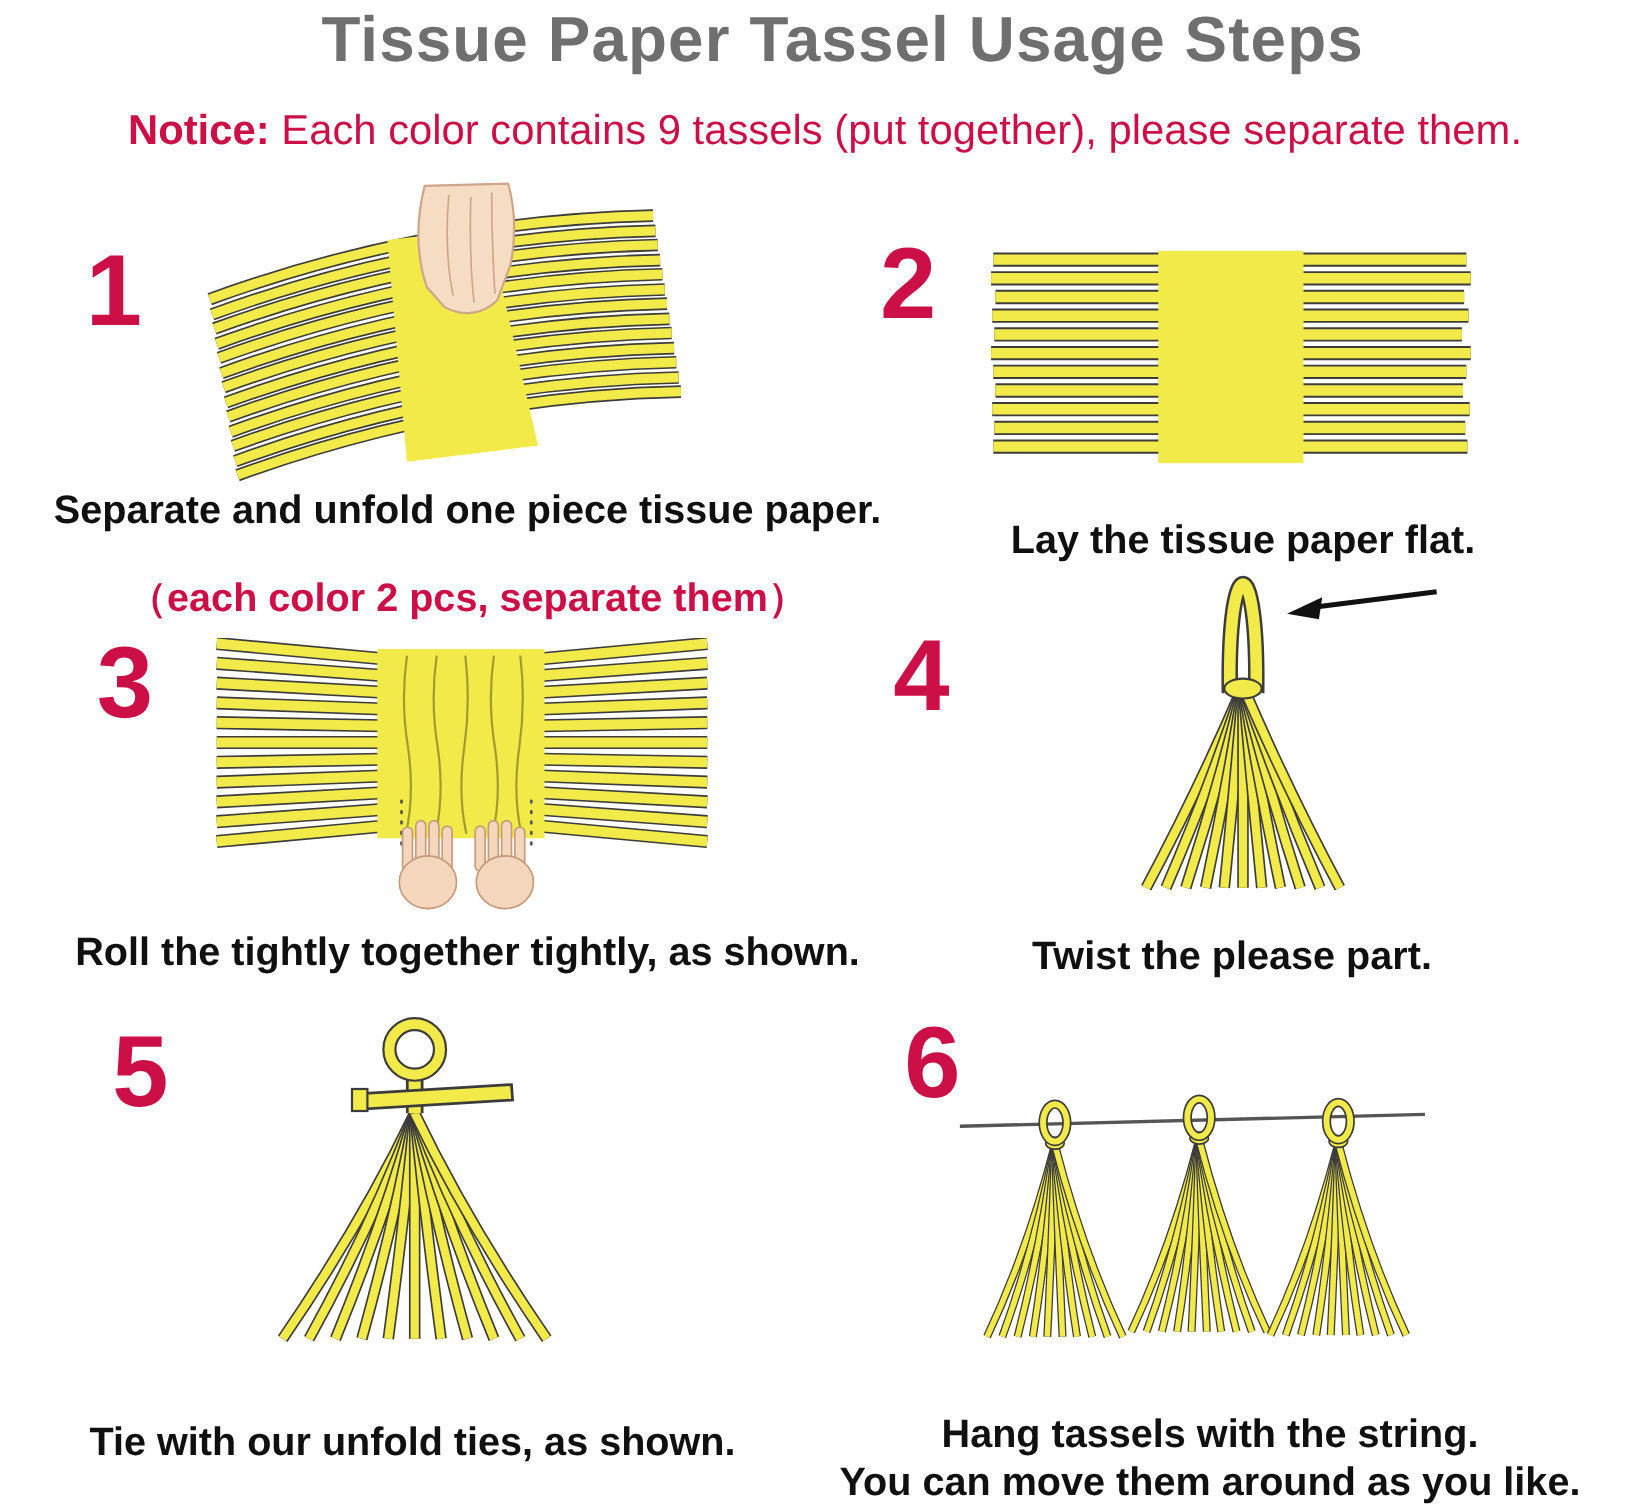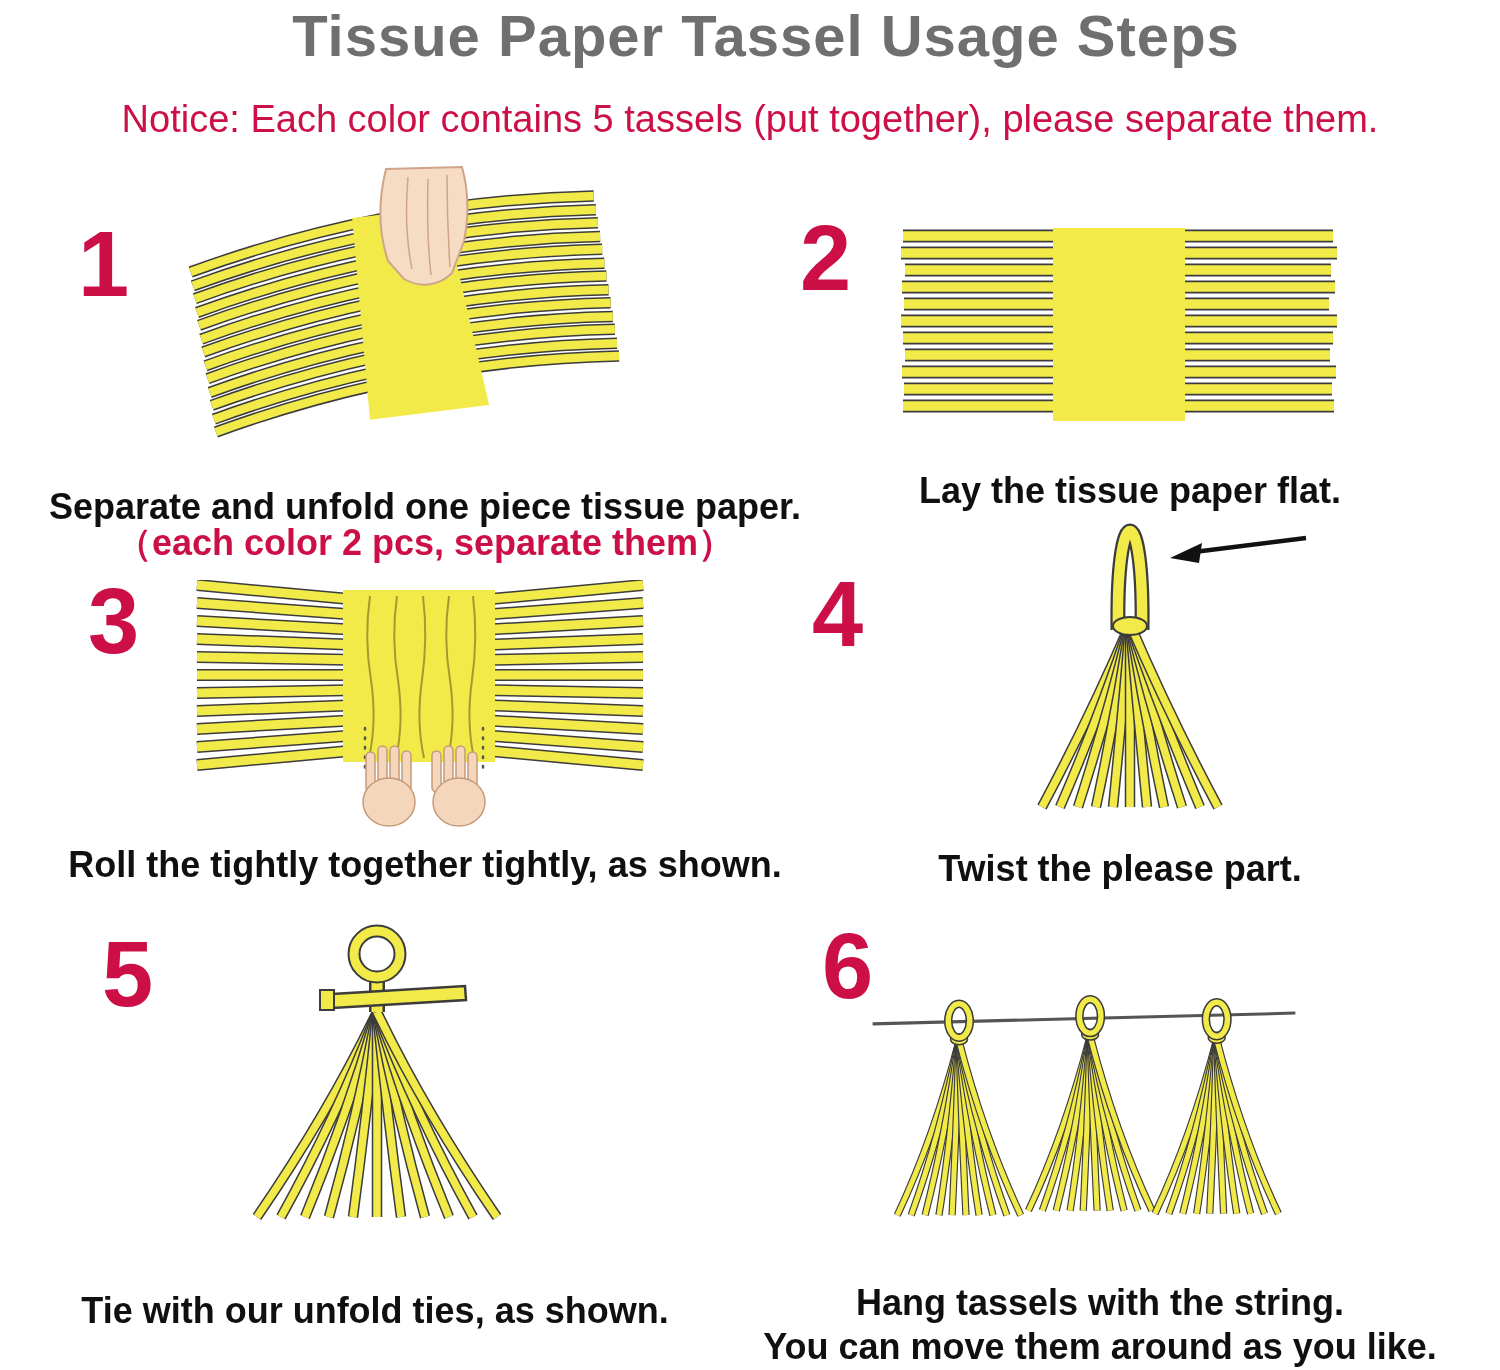--- a/index.html
+++ b/index.html
@@ -9,40 +9,40 @@
     font-family:"Liberation Sans", sans-serif; overflow:hidden;
   }
   .title {
     position:absolute; top:2px; left:0; width:100%; text-align:center;
     font-size:58px; font-weight:bold; color:#6f6f6f; letter-spacing:1px;margin-left:16px;
   }
   .notice {
     position:absolute; top:98px; left:0; width:100%; text-align:center;
     font-size:38px; color:#cc1047;
   }
-  .notice-label { font-weight:normal; }
+  .notice-label { font-weight:bold; }
   .stepnum {
     position:absolute; font-size:92px; font-weight:bold; color:#cc1047; line-height:1;
   }
   .caption {
     position:absolute; font-size:36px; font-weight:bold; color:#101010; text-align:center; line-height:1.25;
   }
   .caption.red { color:#cc1047; }
   .illus { position:absolute; }
 </style>
 </head>
 <body>
 
 <div class="page">
 
   <h1 class="title">Tissue Paper Tassel Usage Steps</h1>
 
   <p class="notice">
     <span class="notice-label">Notice:</span>
-    <span>Each color contains 5 tassels (put together), please separate them.</span>
+    <span>Each color contains 9 tassels (put together), please separate them.</span>
   </p>
 
   <div class="stepnum" style="left:78px;top:218px;">1</div>
 
   <svg class="illus" style="left:170px;top:165px;" width="470" height="290" viewBox="0 0 470 290">
     <g transform="rotate(-9 235 150)">
       <g fill="none">
         <path d="M30 74 Q235 34 440 62" stroke="#3c3c3c" stroke-width="11.5"></path>
           <path d="M30 74 Q235 34 440 62" stroke="#f1ea48" stroke-width="8.5"></path>
         <path d="M30 88 Q235 48 440 76" stroke="#3c3c3c" stroke-width="11.5"></path>
@@ -73,21 +73,21 @@
       <path d="M198 46 L290 50 L304 252 L184 248 Z" fill="#f1ea48"></path>
     </g>
     <g>
       <path d="M216 4 C208 36 208 66 218 96 L234 114 C252 124 270 120 282 108 L294 76 C300 46 297 20 292 2 Z" fill="#f6dcc3" stroke="#cfa58a" stroke-width="2"></path>
       <path d="M238 12 C235 48 237 80 242 104" fill="none" stroke="#cfa58a" stroke-width="1.5"></path>
       <path d="M258 14 C257 50 258 84 261 110" fill="none" stroke="#cfa58a" stroke-width="1.5"></path>
       <path d="M277 10 C277 44 278 72 280 102" fill="none" stroke="#cfa58a" stroke-width="1.5"></path>
     </g>
   </svg>
 
-  <div class="caption" style="left:15px;top:484px;width:820px;">Separate and unfold one piece tissue paper.</div>
+  <div class="caption" style="left:15px;top:440px;width:820px;">Separate and unfold one piece tissue paper.</div>
   <div class="caption red" style="left:15px;top:520px;width:820px;">（each color 2 pcs, separate them）</div>
 
   <div class="stepnum" style="left:800px;top:212px;">2</div>
 
   <svg class="illus" style="left:893px;top:226px;" width="452" height="200" viewBox="0 0 452 200">
     <g fill="none">
       <path d="M10 10 H440" stroke="#3c3c3c" stroke-width="13"></path>
         <path d="M10 10 H440" stroke="#f1ea48" stroke-width="9.5"></path>
       <path d="M8 27 H444" stroke="#3c3c3c" stroke-width="13"></path>
         <path d="M8 27 H444" stroke="#f1ea48" stroke-width="9.5"></path>

